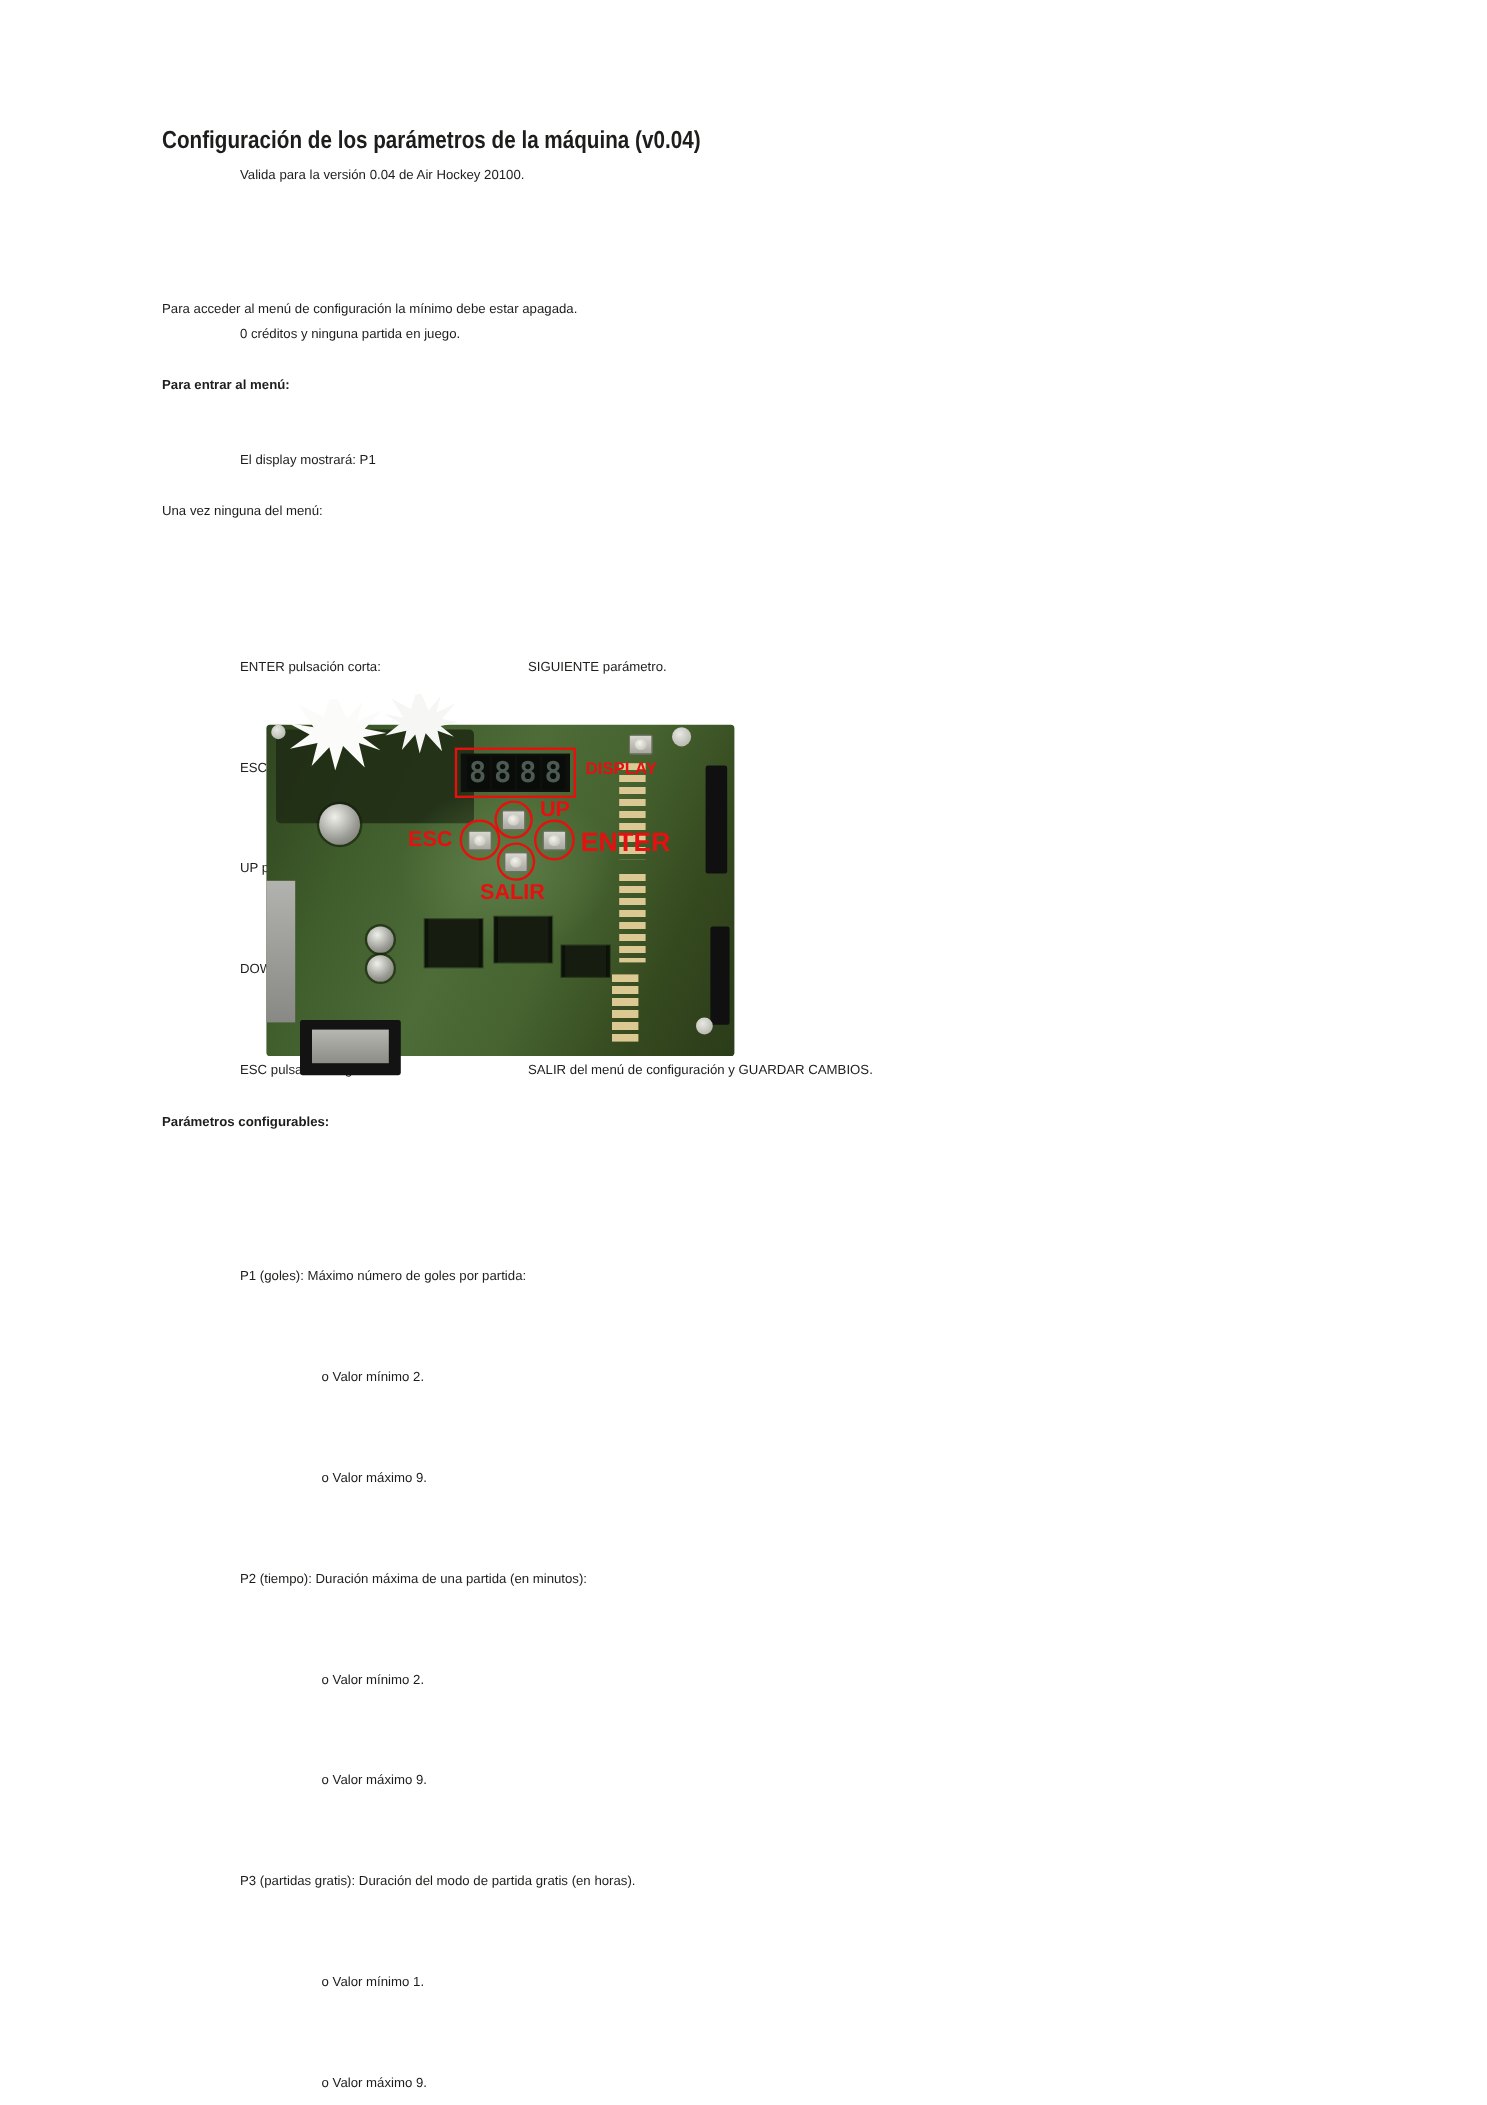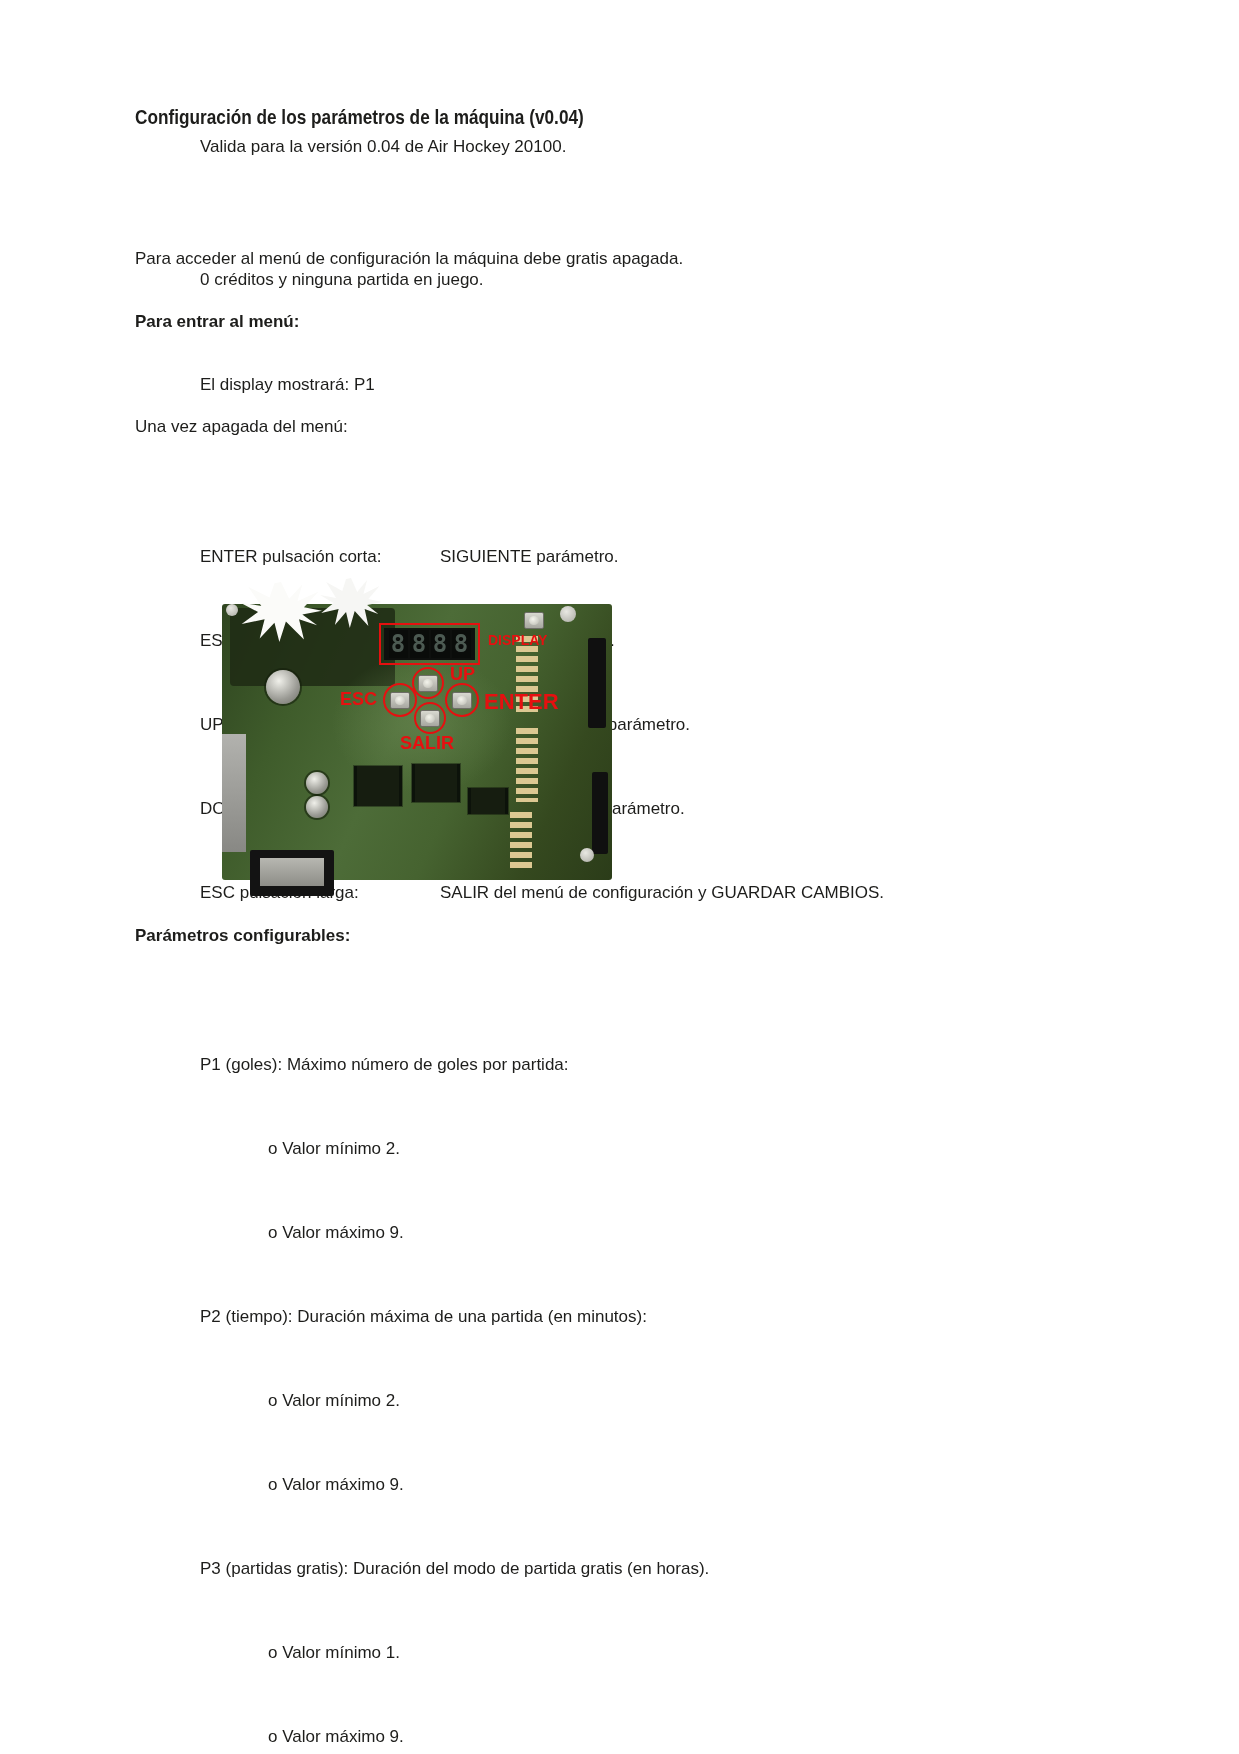--- a/index.html
+++ b/index.html
@@ -1,19 +1,19 @@
 <!DOCTYPE html>
 <html><head>
 <meta charset="utf-8">
 <style>
   html,body{margin:0;padding:0;background:#ffffff;}
   .page{position:relative;width:1239px;height:1754px;background:#ffffff;overflow:hidden;
         font-family:"Liberation Sans",sans-serif;color:#1d1d1b;}
   .abs{position:absolute;}
-  .t{font-size:17px;line-height:21px;white-space:pre;}
+  .t{font-size:11px;line-height:21px;white-space:pre;}
   .b{font-weight:bold;}
   .title{font-size:20.5px;font-weight:bold;transform:scaleX(.84);transform-origin:left top;white-space:pre;}
   .menu-row{display:grid;grid-template-columns:240px auto;height:21px;}
   .param-line{height:21px;}
   .indent-p{padding-left:0;}
   .indent-o{padding-left:68px;}
   
   .photo{left:222px;top:586px;width:390px;height:294px;}
   .pcb{position:absolute;left:0;top:18px;width:390px;height:276px;border-radius:3px;
        background:linear-gradient(115deg,#2f4520 0%,#3f5c2b 22%,#4d6c38 45%,#466330 62%,#35491f 82%,#2b3c19 100%);}
@@ -44,28 +44,28 @@
   .connbig::after{content:"";position:absolute;left:10px;top:8px;right:10px;bottom:10px;background:linear-gradient(#b7b7b1,#8d8d87);}
 </style>
 </head>
 <body>
 
 <div class="page">
 
   <div class="abs title" style="left:135px;top:105px;">Configuración de los parámetros de la máquina (v0.04)</div>
   <div class="abs t" style="left:200px;top:136px;">Valida para la versión 0.04 de Air Hockey 20100.</div>
 
-  <div class="abs t" style="left:135px;top:248px;">Para acceder al menú de configuración la máquina debe gratis apagada.</div>
+  <div class="abs t" style="left:135px;top:248px;">Para acceder al menú de configuración la mínimo debe estar apagada.</div>
   <div class="abs t" style="left:200px;top:269px;">0 créditos y ninguna partida en juego.</div>
 
   <div class="abs t" style="left:135px;top:311px;font-weight:bold;">Para entrar al menú:</div>
 
   <div class="abs t" style="left:200px;top:374px;">El display mostrará: P1</div>
 
-  <div class="abs t" style="left:135px;top:416px;">Una vez apagada del menú:</div>
+  <div class="abs t" style="left:135px;top:416px;">Una vez ninguna del menú:</div>
 
   <div class="abs t" style="left:200px;top:462px;">
     
   
       <div class="menu-row">
         <span>ENTER pulsación corta:</span>
         <span>SIGUIENTE parámetro.</span>
       </div>
     
       <div class="menu-row">

